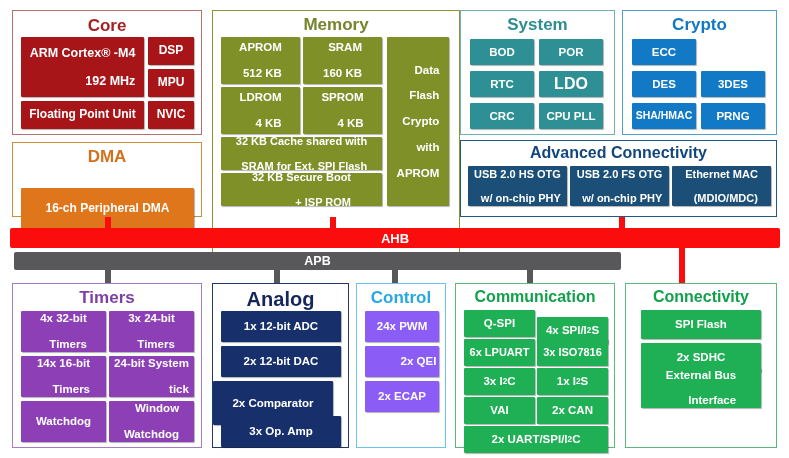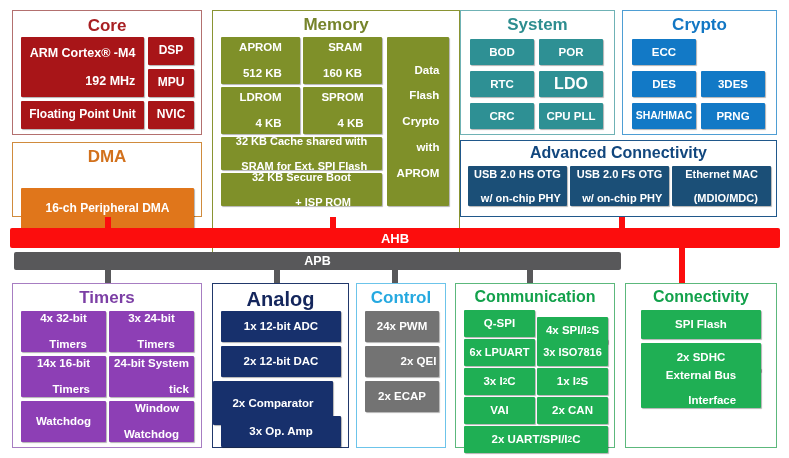--- a/index.html
+++ b/index.html
@@ -76,21 +76,21 @@
   .t-tim    { border-color: #a77dc2; }
   .t-tim    > .panel-title { color: #7c3fa5; }
   .b-tim    { background: #8d3fb5; }
 
   .t-ana    { border-color: #21386b; }
   .t-ana    > .panel-title { color: #14265c; }
   .b-ana    { background: #17306c; }
 
   .t-ctl    { border-color: #6cc4ea; }
   .t-ctl    > .panel-title { color: #26a9e0; }
-  .b-ctl    { background: #737373; }
+  .b-ctl    { background: #8b5cf6; }
 
   .t-com    { border-color: #5cb87c; }
   .t-com    > .panel-title { color: #12a14b; }
   .b-com    { background: #1faf54; }
 
   .t-con    { border-color: #5cb87c; }
   .t-con    > .panel-title { color: #12a14b; }
   .b-con    { background: #1faf54; }
 
   

